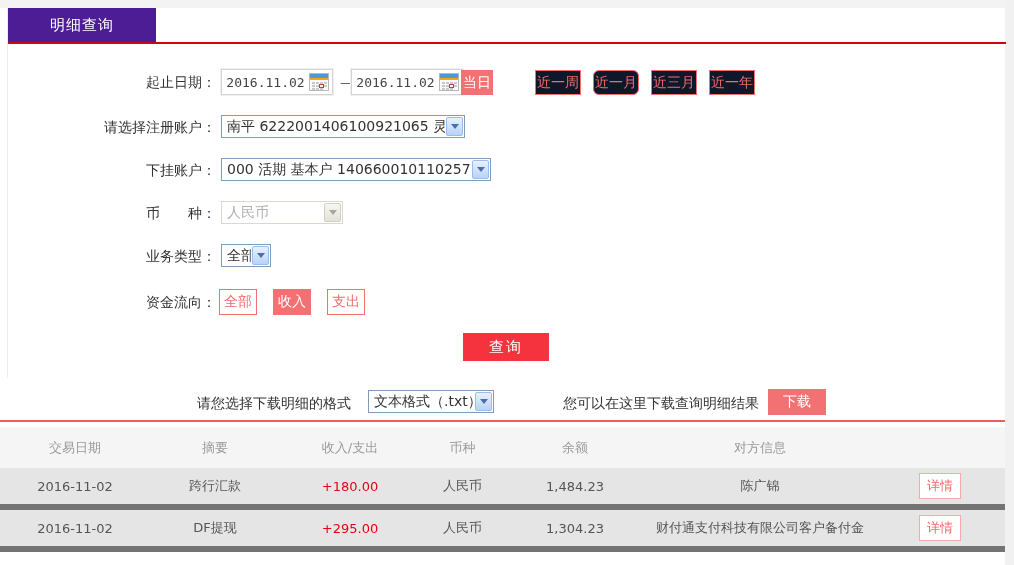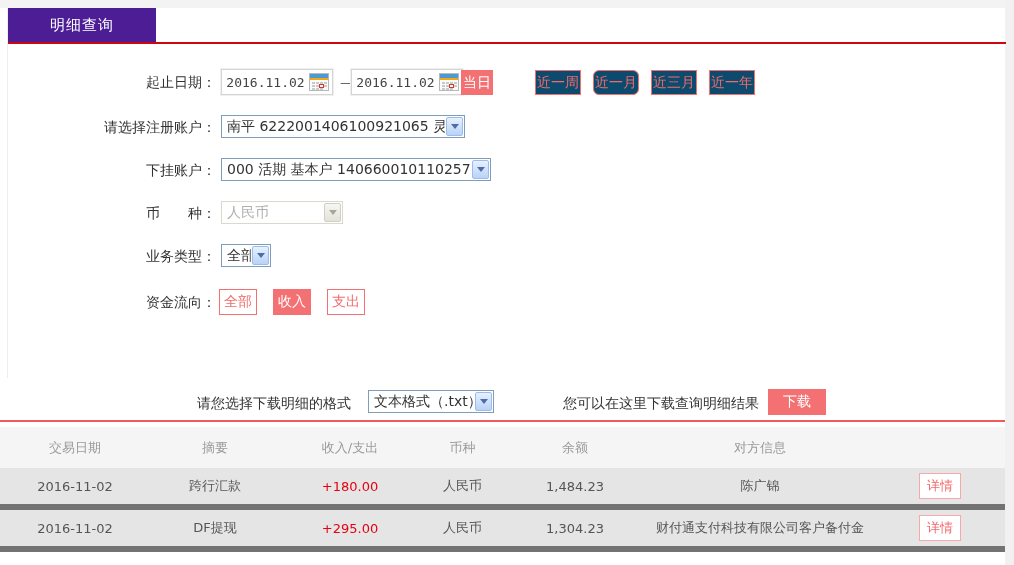--- a/index.html
+++ b/index.html
@@ -20,21 +20,21 @@
   .tab-underline { position:absolute; left:0; top:34px; width:998px; height:2px; background:#c90812; }
 
   .form-label { position:absolute; left:0; width:208px; text-align:right; font-size:14px; color:#333; line-height:26px; }
 
   .date-input { position:absolute; width:112px; height:26px; background:#fff; border:1px solid #d4d4d4;
                 box-shadow:0 0 0 1px #f0f0f0; display:flex; align-items:center; cursor:text; }
   .date-input .dtext { flex:1; text-align:center; font-family:"DejaVu Sans Mono","Liberation Mono",monospace; font-size:13px; color:#444; }
   .cal-icon { width:20px; height:18px; margin-right:3px; flex:0 0 auto; cursor:pointer; }
   .date-dash { position:absolute; font-size:14px; color:#666; line-height:26px; }
 
-  .quick-btn { position:absolute; height:25px; border:1px solid #f47070; background:#0c4a6e; color:#f26a6a;
+  .quick-btn { position:absolute; height:25px; border:1px solid #f47070; background:#0f172a; color:#f26a6a;
                font-size:14px; display:flex; align-items:center; justify-content:center; cursor:pointer; }
   .quick-btn.filled { background:#f47173; border-color:#f47173; color:#fff; }
 
   .xp-select { position:absolute; height:23px; border:1px solid #7f9db9; background:#fff; display:flex; align-items:center; cursor:pointer; }
   .xp-select .val { flex:1; font-size:14px; color:#333; padding-left:5px; white-space:nowrap; overflow:hidden; }
   .xp-arrow { width:17px; height:19px; margin:1px; background:linear-gradient(#e8f1fe,#b9d2f7); border:1px solid #9abdf0;
               border-radius:2px; display:flex; align-items:center; justify-content:center; flex:0 0 auto; }
   .xp-arrow i { width:0; height:0; border-left:4px solid transparent; border-right:4px solid transparent; border-top:5px solid #4a6ea8; }
   .xp-select.disabled { border-color:#d9d9d0; cursor:default; }
   .xp-select.disabled .val { color:#b0b0b0; }
@@ -156,20 +156,21 @@
     <span class="xp-arrow">
         <i></i>
       </span>
   </div>
 
   <div class="form-label" style="top:281px;">资金流向：</div>
   <div class="flow-btn" style="left:211px; top:281px;">全部</div>
   <div class="flow-btn filled" style="left:265px; top:281px;">收入</div>
   <div class="flow-btn" style="left:319px; top:281px;">支出</div>
 
+  <div class="query-btn">查询</div>
 </div>
 
 <div class="dl-label1">请您选择下载明细的格式</div>
 <div class="xp-select dl-select" style="position:absolute;">
   <span class="val">文本格式（.txt）</span>
   <span class="xp-arrow">
       <i></i>
     </span>
 </div>
 <div class="dl-label2">您可以在这里下载查询明细结果</div>

